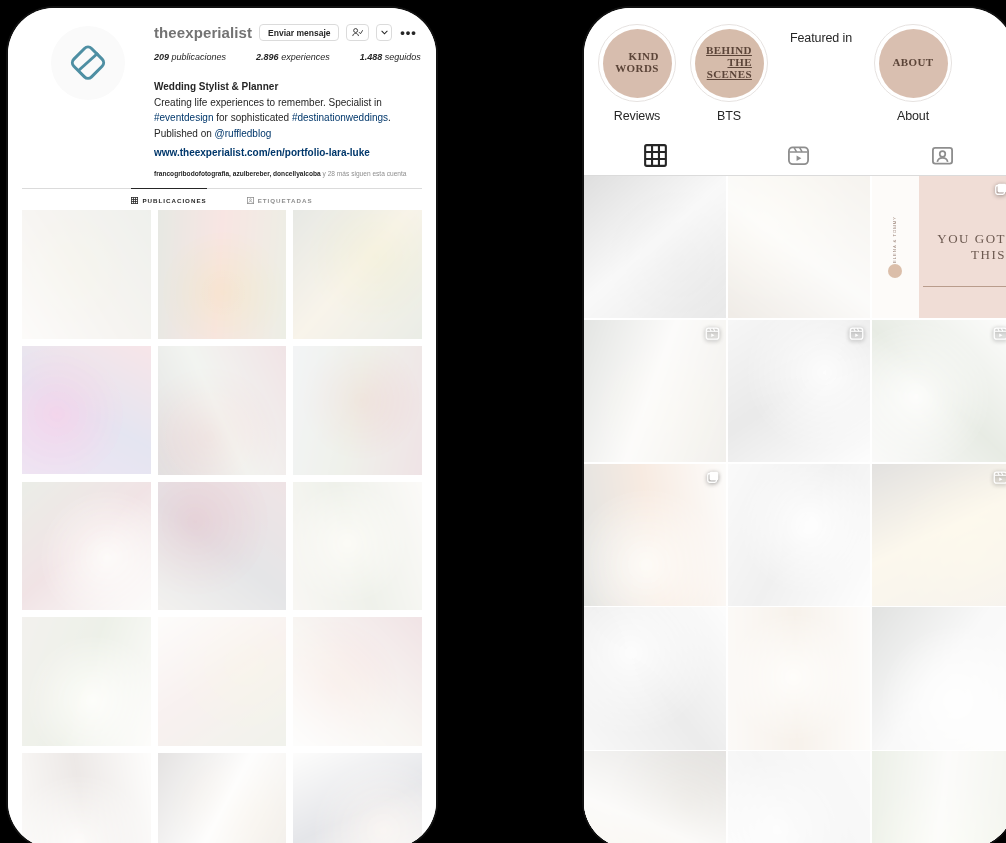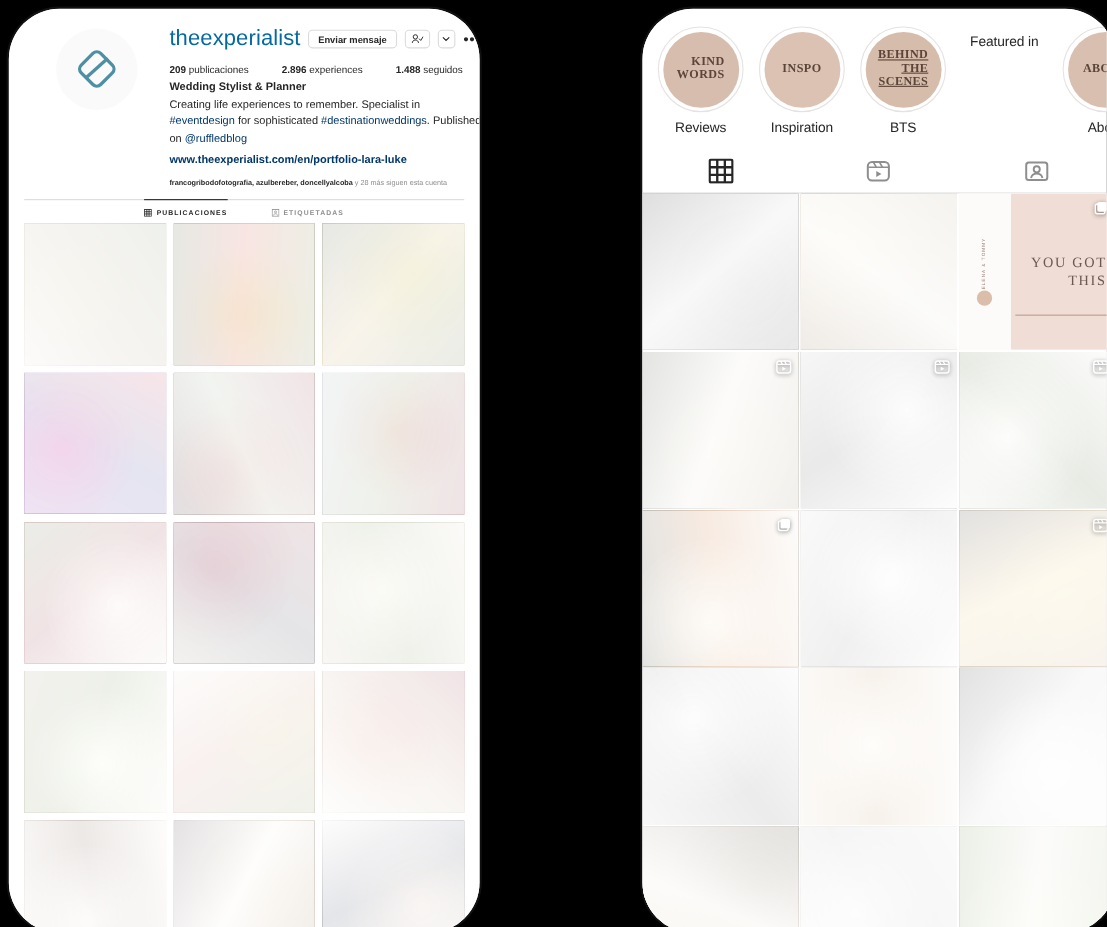--- a/index.html
+++ b/index.html
@@ -34,32 +34,32 @@
   .l-avatar-wrap { width: 132px; flex: 0 0 132px; display: flex; justify-content: center; padding-top: 4px; }
   .l-avatar {
     width: 74px; height: 74px; border-radius: 50%;
     background: #fafafa;
     display: flex; align-items: center; justify-content: center;
   }
   .l-avatar svg { display:block; }
   .l-info { flex: 1; padding-top: 2px; }
 
   .l-row1 { display: flex; align-items: center; gap: 7px; margin-bottom: 11px; }
-  .l-username { font-size: 20px; color: #0369a1; letter-spacing: .1px; }
+  .l-username { font-size: 15px; color: #737373; letter-spacing: .1px; font-weight: bold; }
   .btn {
     border: 1px solid #dbdbdb; border-radius: 4px; background: #fff;
     font-size: 8.5px; font-weight: bold; color: #262626;
     height: 17px; display: flex; align-items: center; justify-content: center;
     padding: 0 8px; cursor: pointer; white-space: nowrap;
   }
   .btn-icon { width: 23px; padding: 0; }
   .btn-chev { width: 16px; padding: 0; }
   .btn-more { border: none; font-size: 13px; letter-spacing: 1px; width: 18px; color:#262626; background:transparent; }
 
-  .l-stats { display: flex; gap: 30px; font-size: 9px; color: #262626; margin-bottom: 4px; }
+  .l-stats { display: flex; gap: 30px; font-size: 9px; color: #262626; margin-bottom: 17px; font-style: italic; }
   .l-stats b { font-weight: bold; }
   .l-stats span.lbl { color: #262626; }
 
   .l-bio { font-size: 10px; line-height: 1.52; color: #262626; }
   .l-bio .name { font-weight: bold; display: block; margin-bottom: 1px; }
   .l-bio .tag { color: #00376b; }
   .l-bio .url { color: #00376b; font-weight: bold; display: block; margin-top: 4px; }
   .l-followed { font-size: 6.6px; color: #8e8e8e; margin-top: 9px; line-height:1.4; }
   .l-followed b { color: #262626; font-weight: bold; }
 
@@ -232,26 +232,20 @@
       <div class="r-hl" id="highlights">
           <div class="r-hl-item">
             <div class="r-hl-ring">
               <div class="r-hl-circle" style="background: rgb(215, 189, 174);">KIND
 WORDS</div>
             </div>
             <div class="r-hl-label">Reviews</div>
           </div>
           <div class="r-hl-item">
             <div class="r-hl-ring">
-              <div class="r-hl-circle" style="background: rgb(220, 194, 179);">INSPO</div>
-            </div>
-            <div class="r-hl-label">Inspiration</div>
-          </div>
-          <div class="r-hl-item">
-            <div class="r-hl-ring">
               <div class="r-hl-circle" style="background: rgb(214, 188, 171); text-decoration: underline;">BEHIND
 THE
 SCENES</div>
             </div>
             <div class="r-hl-label">BTS</div>
           </div>
           <div class="r-hl-item">
             <div class="r-hl-label">Featured in</div>
           </div>
           <div class="r-hl-item">

